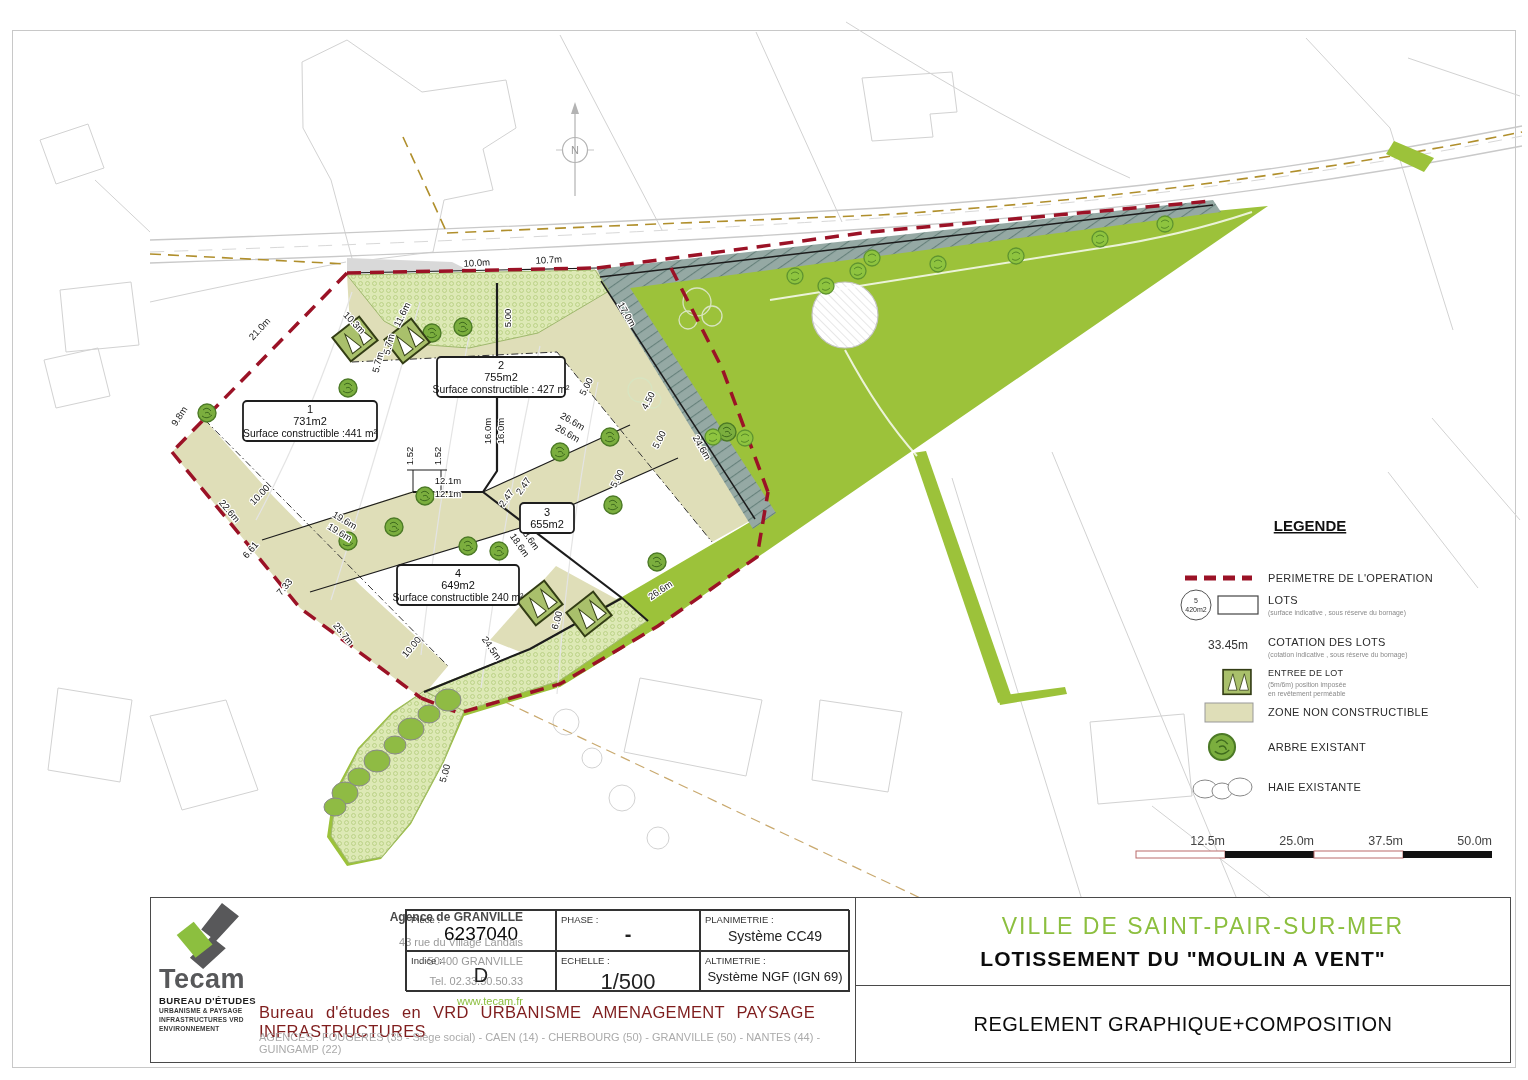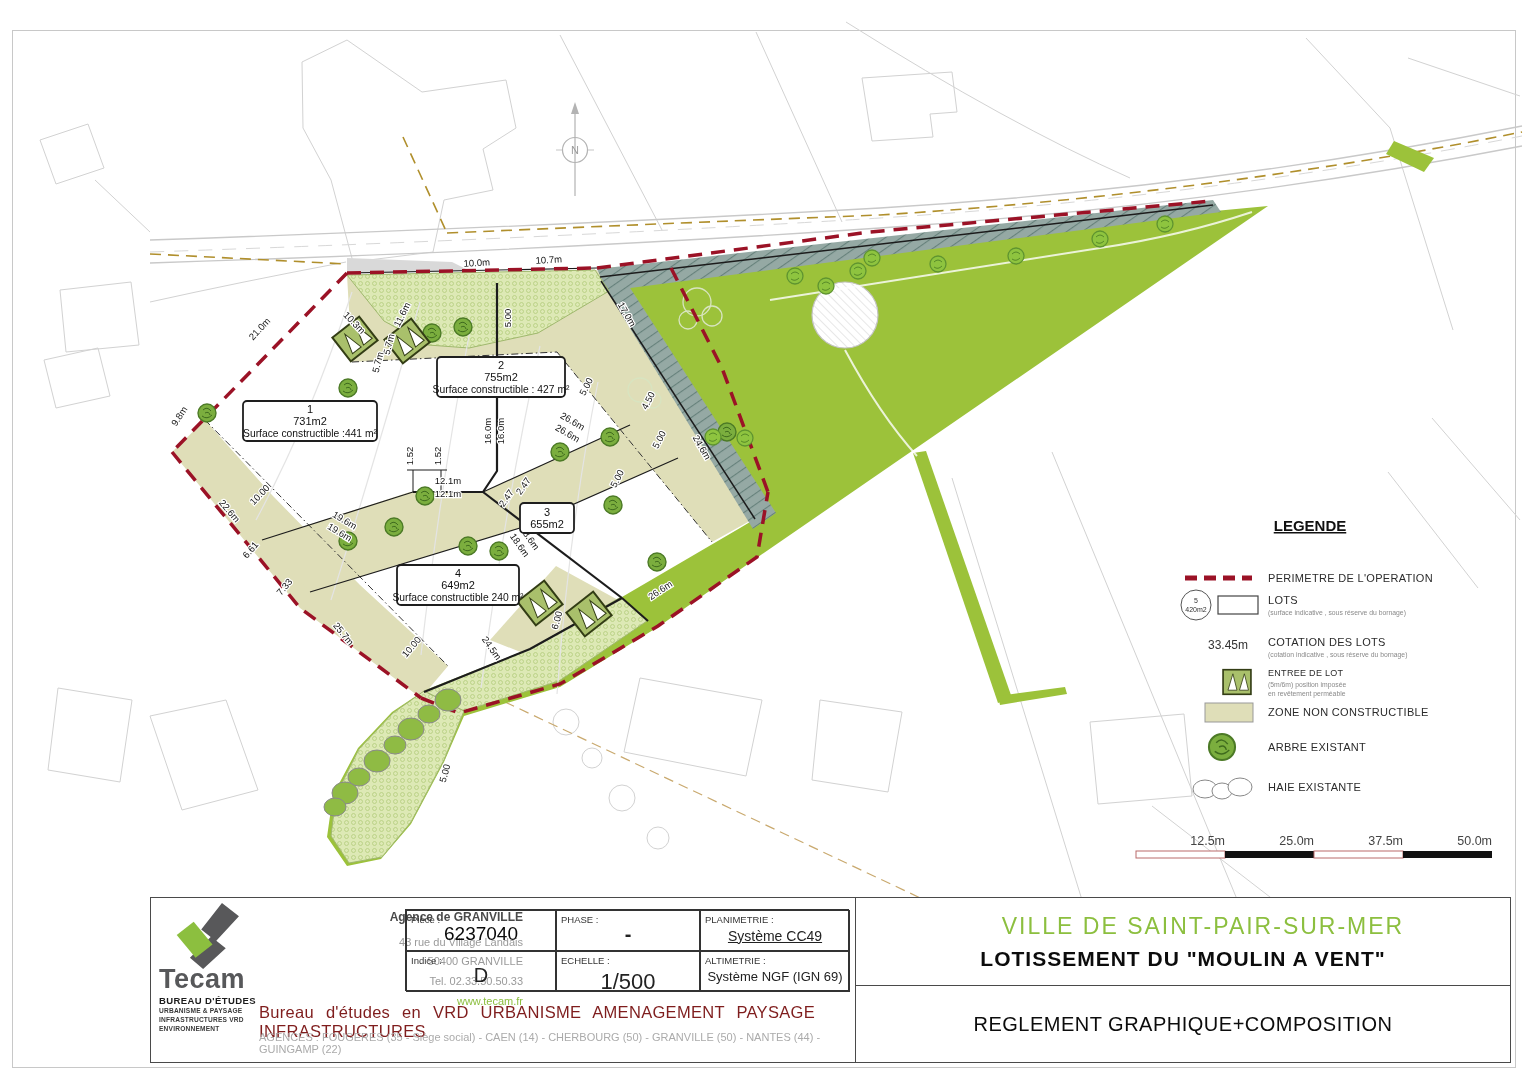--- a/index.html
+++ b/index.html
@@ -33,21 +33,21 @@
   .agency-title{font-size:12px;font-weight:bold;color:#4a4a4a;margin-bottom:9px;}
   .agency-line{font-size:11px;color:#9a9a9a;line-height:1.75;}
   .agency-web{font-size:11px;font-weight:normal;margin-top:4px;}
   .tb-table{position:absolute;left:254px;top:11px;width:444px;height:82px;
       display:grid;grid-template-columns:150px 144px 150px;grid-template-rows:41px 41px;
       border:1.5px solid #333;box-sizing:border-box;}
   .tb-cell{border:1px solid #333;position:relative;display:flex;align-items:center;justify-content:center;box-sizing:border-box;}
   .tb-lab{position:absolute;left:4px;top:3px;font-size:9.5px;color:#333;}
   .v-piece{font-size:19px;color:#0a0a0a;margin-top:6px;}
   .v-dash{font-size:20px;font-weight:bold;margin-top:8px;}
-  .v-sys{font-size:14px;margin-top:10px;text-decoration:underline;}
+  .v-sys{font-size:14px;margin-top:10px;}
   .v-ind{font-size:20px;margin-top:8px;}
   .v-ech{font-size:22px;margin-top:20px;}
   .v-sys2{font-size:13px;margin-top:10px;}
   .tagline{position:absolute;left:108px;top:105px;font-size:16.5px;color:#7f1d1d;word-spacing:7px;letter-spacing:.3px;}
   .agencies{position:absolute;left:108px;top:133px;font-size:11px;color:#ababab;}
   .tb-right{flex:1;display:flex;flex-direction:column;}
   .tb-proj{height:87px;border-bottom:1.5px solid #4a4a4a;display:flex;flex-direction:column;
       align-items:center;justify-content:center;}
   .proj-city{font-size:23px;letter-spacing:2px;margin-left:40px;}
   .proj-name{font-size:21px;font-weight:bold;color:#0c0c0c;letter-spacing:1px;margin-top:7px;}

